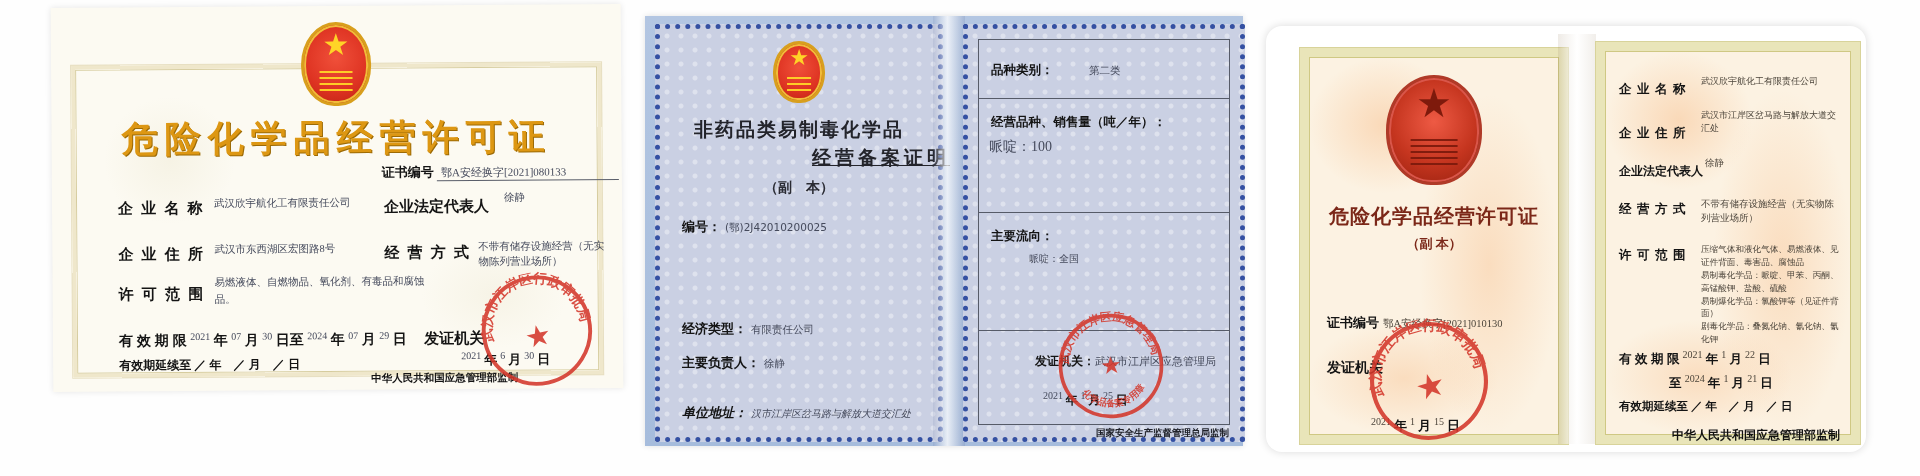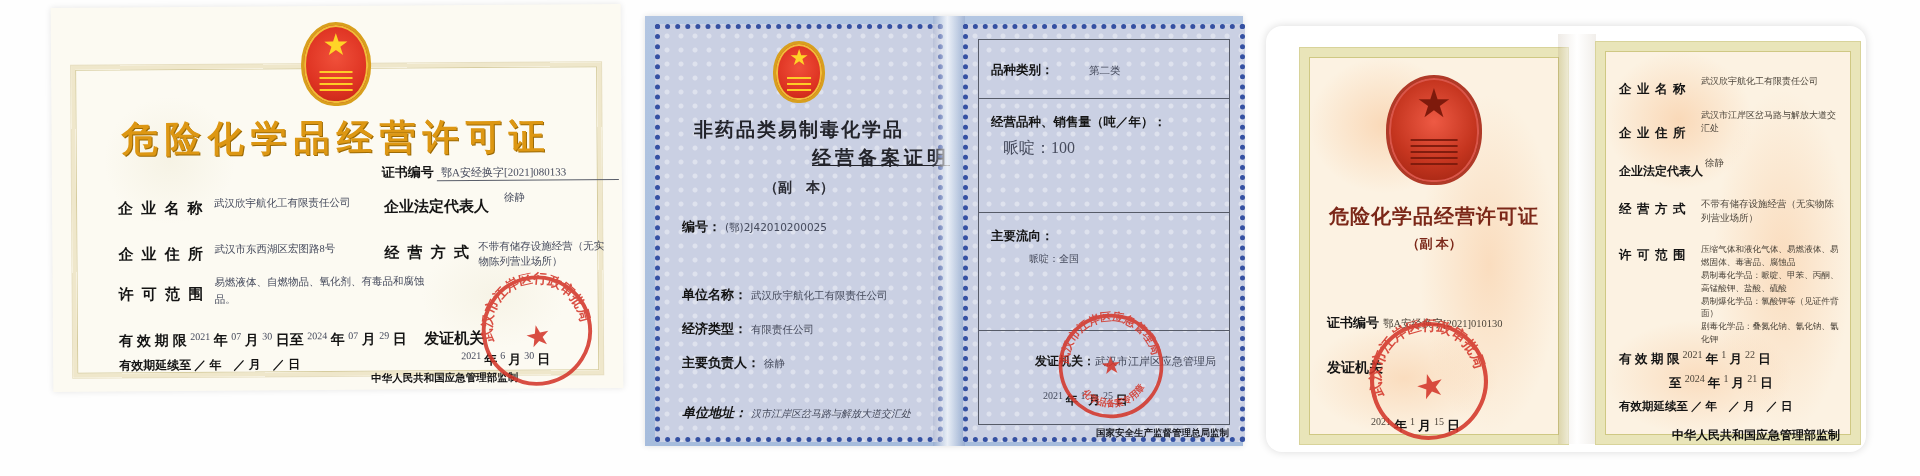--- a/index.html
+++ b/index.html
@@ -152,24 +152,20 @@
       </div>
       <div class="abs b" style="left:0;top:88px;width:100%;text-align:center;font-size:19px;letter-spacing:2px;color:#23242b;">非药品类易制毒化学品</div>
       <div class="abs b" style="left:12px;top:116px;width:100%;text-align:right;font-size:19px;letter-spacing:4px;color:#23242b;text-decoration:underline;">经营备案证明</div>
       <div class="abs b" style="left:0;top:150px;width:100%;text-align:center;font-size:14px;color:#2a2b33;">（副　本）</div>
 
       <div class="abs" style="left:22px;top:188px;">
         <span class="lbl" style="font-size:13px;">编号：</span>
         <span class="val" style="font-size:10.5px;font-family:'DejaVu Sans',sans-serif;">(鄂)2J42010200025</span>
       </div>
 
-      <div class="abs" style="left:22px;top:256px;">
-        <span class="lbl" style="font-size:13px;">单位名称：</span>
-        <span class="val" style="font-size:10.5px;">武汉欣宇航化工有限责任公司</span>
-      </div>
       <div class="abs" style="left:22px;top:290px;">
         <span class="lbl" style="font-size:13px;">经济类型：</span>
         <span class="val" style="font-size:10.5px;font-family:Liberation Serif, serif;">有限责任公司</span>
       </div>
       <div class="abs" style="left:22px;top:324px;">
         <span class="lbl" style="font-size:13px;">主要负责人：</span>
         <span class="val" style="font-size:10.5px;">徐静</span>
       </div>
       <div class="abs" style="left:22px;top:374px;font-style:italic;">
         <span class="lbl" style="font-size:13px;">单位地址：</span>
@@ -179,21 +175,21 @@
 
     <div class="abs foldM"></div>
 
     <div class="pageM chain" style="left:318px;top:8px;width:272px;height:408px;">
       <div class="abs" style="left:10px;top:10px;right:10px;bottom:12px;border:1.5px solid #565b68;">
         <span class="abs lbl" style="left:12px;top:22px;font-size:12.5px;">品种类别：</span>
         <span class="abs val" style="left:110px;top:24px;font-size:10.5px;">第二类</span>
         <div class="abs" style="left:0;top:58px;width:100%;border-top:1px solid #565b68;"></div>
 
         <span class="abs lbl" style="left:12px;top:74px;font-size:12.5px;">经营品种、销售量（吨／年）：</span>
-        <span class="abs val" style="left:24px;top:98px;font-size:16px;">哌啶：100</span>
+        <span class="abs val" style="left:10px;top:98px;font-size:14px;">哌啶：100</span>
         <div class="abs" style="left:0;top:172px;width:100%;border-top:1px solid #565b68;"></div>
 
         <span class="abs lbl" style="left:12px;top:188px;font-size:12.5px;">主要流向：</span>
         <span class="abs val" style="left:6px;top:212px;font-size:10px;padding-left:44px;">哌啶：全国</span>
         <div class="abs" style="left:0;top:290px;width:100%;border-top:1px solid #565b68;"></div>
 
         <div class="abs" style="left:56px;top:312px;width:190px;font-size:12.5px;line-height:1.5;">
           <span class="lbl" style="font-size:12px;">发证机关：</span><span class="val" style="font-size:11px;">武汉市江岸区应急管理局</span>
         </div>
         <div class="abs val" style="left:64px;top:352px;font-size:11px;">
@@ -272,21 +268,21 @@
       <span class="abs valR" style="left:96px;top:58px;width:136px;font-size:9px;">武汉市江岸区岔马路与解放大道交汇处</span>
 
       <span class="abs lbl" style="left:14px;top:112px;font-size:12px;">企业法定代表人</span>
       <span class="abs valR" style="left:100px;top:106px;font-size:9.5px;">徐静</span>
 
       <span class="abs lbl" style="left:14px;top:150px;font-size:12.5px;letter-spacing:1px;">经 营 方 式</span>
       <span class="abs valR" style="left:96px;top:146px;width:136px;font-size:9.5px;line-height:1.5;">不带有储存设施经营（无实物陈列营业场所）</span>
 
       <span class="abs lbl" style="left:14px;top:196px;font-size:12.5px;letter-spacing:1px;">许 可 范 围</span>
       <div class="abs valR" style="left:96px;top:192px;width:140px;font-size:8.6px;line-height:1.5;">
-        <div>压缩气体和液化气体、易燃液体、易燃固体、毒害品、腐蚀品</div>
+        <div>压缩气体和液化气体、易燃液体、见证件背面、毒害品、腐蚀品</div>
         <div>易制毒化学品：哌啶、甲苯、丙酮、高锰酸钾、盐酸、硫酸</div>
         <div>易制爆化学品：氯酸钾等（见证件背面）</div>
         <div>剧毒化学品：叠氮化钠、氰化钠、氰化钾</div>
       </div>
 
       <div class="abs" style="left:14px;top:300px;font-size:12.5px;white-space:nowrap;">
         <span class="lbl" style="font-size:12.5px;">有 效 期 限</span>
         <span class="sup valR">2021</span>
         <span class="lbl">年</span>
         <span class="sup valR">1</span>

